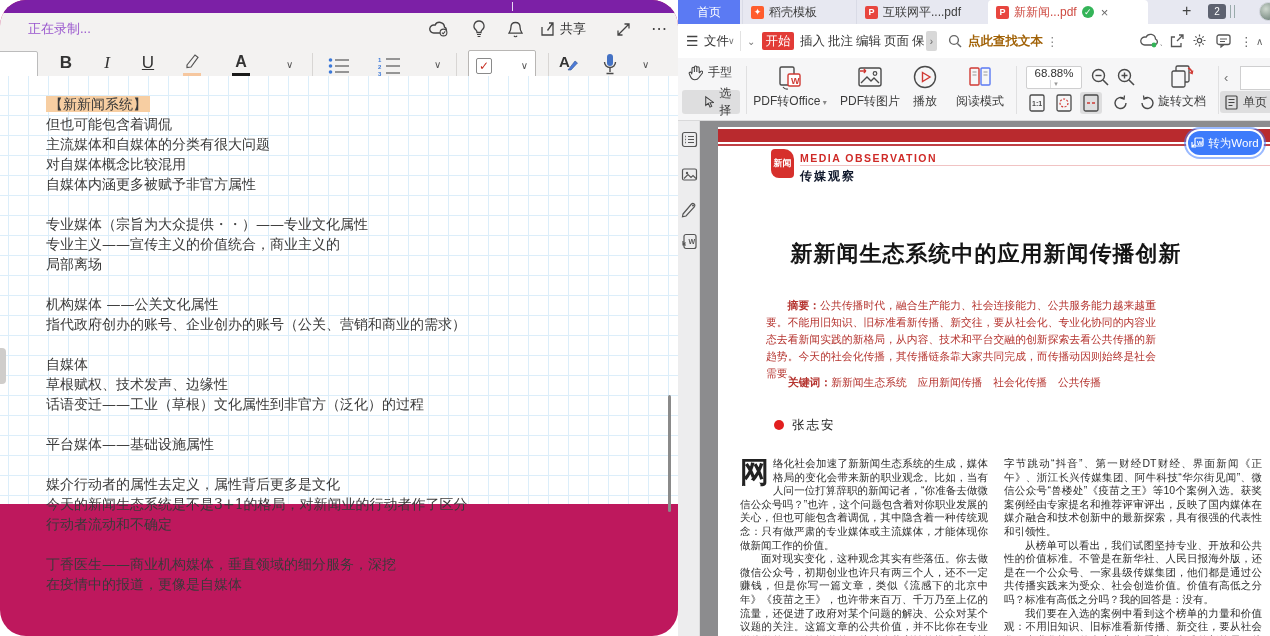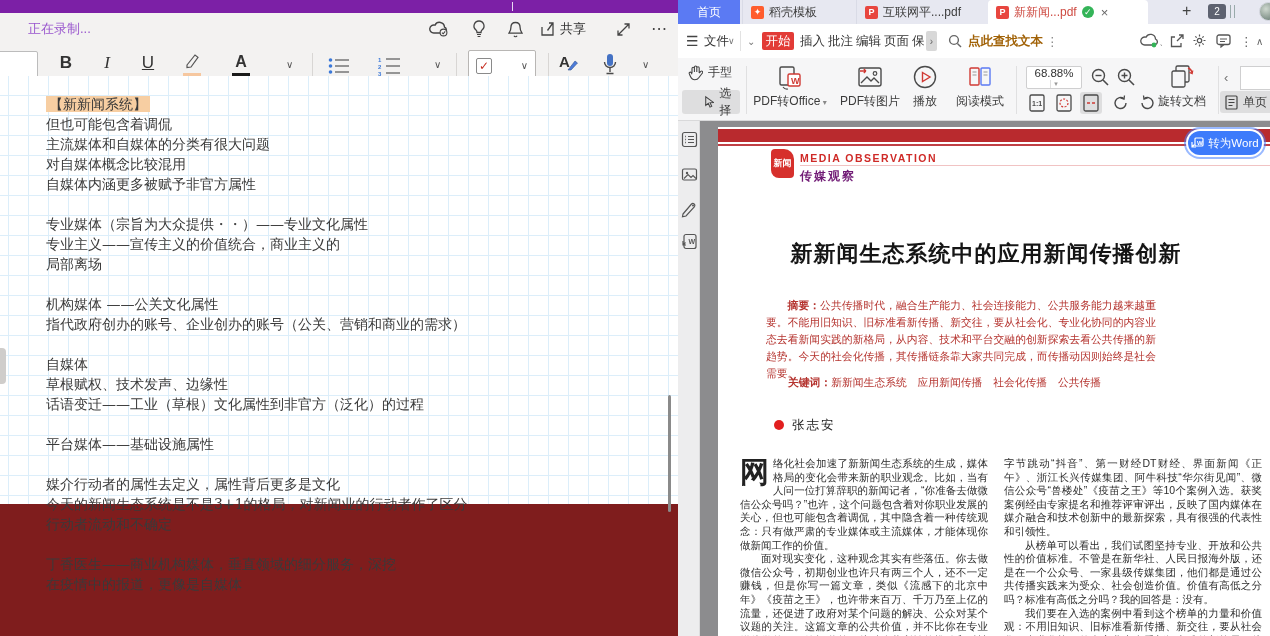--- a/index.html
+++ b/index.html
@@ -1,21 +1,21 @@
 <!DOCTYPE html>
 <html><head>
 <meta charset="utf-8">
 <style>
   html,body{margin:0;padding:0;background:#222;}
   *{box-sizing:border-box;font-family:"Liberation Sans","DejaVu Sans",sans-serif;}
   #screen{position:relative;width:1270px;height:636px;overflow:hidden;background:#fff;}
   .abs{position:absolute;}
 
   
-  #note-app{left:0;top:0;width:678px;height:636px;background:#7f1d1d;overflow:hidden;}
+  #note-app{left:0;top:0;width:678px;height:636px;background:#be185d;overflow:hidden;border-radius:26px;}
   #note-titlebar{left:0;top:0;width:678px;height:13px;background:#7C20A6;}
   #nt-caret{left:512px;top:2px;width:1px;height:9px;background:#e9d9f2;}
   #note-ribbon1{left:0;top:13px;width:678px;height:32px;background:#F3F2F1;}
   .rec{left:28px;top:7px;color:#9a57ce;font-size:13px;}
   .r1icon{top:4px;width:26px;height:24px;display:flex;align-items:center;justify-content:center;color:#444;}
   .r1icon svg{display:block;}
   .share-wrap{top:4px;height:24px;display:flex;align-items:center;gap:4px;color:#333;font-size:13px;}
   .glyph{font-size:16px;color:#444;line-height:1;}
   #note-ribbon2{left:0;top:45px;width:678px;height:43px;background:#F3F2F1;border-bottom:1px solid #DDDBD9;}
   .fontbox{left:-8px;top:6px;width:46px;height:29px;background:#fff;border:1px solid #bcbcbc;border-radius:2px;}
@@ -66,21 +66,21 @@
   #docarea{left:0;top:121px;width:592px;height:515px;background:#8C8C8E;}
   #pdf-sidebar{left:0;top:0;width:22px;height:515px;background:#EDEDEE;border-right:1px solid #dcdcdd;}
   .sbicon{left:3px;width:17px;height:17px;color:#555;}
   #page{left:40px;top:6px;width:552px;height:509px;background:#fff;overflow:hidden;}
   .band1{left:0;top:2px;width:552px;height:13px;background:#B92A2E;}
   .band2{left:0;top:17px;width:552px;height:2px;background:#C04045;}
   #convert-btn{left:470px;top:4px;width:74px;height:24px;background:#3D7BFB;border-radius:12px;color:#fff;font-size:11.5px;display:flex;align-items:center;justify-content:center;gap:4px;box-shadow:0 0 0 2px #fff,0 0 0 4px rgba(70,128,255,.55);}
   .seal{left:53px;top:22px;width:23px;height:29px;background:#D6302C;border-radius:4px 10px 4px 8px;color:#fff;display:flex;flex-direction:column;align-items:center;justify-content:center;font-size:9px;line-height:9px;font-weight:bold;}
   .logo-en{left:82px;top:25px;font-size:10.5px;font-weight:bold;color:#CF2A27;letter-spacing:1.5px;}
   .pinkline{left:82px;top:38px;width:470px;height:1px;background:#F1C3C3;}
-  .logo-cn{left:82px;top:41px;font-size:12px;font-weight:900;color:#701a75;letter-spacing:2px;}
+  .logo-cn{left:82px;top:41px;font-size:12px;font-weight:900;color:#0f172a;letter-spacing:2px;}
   .pdf-title{left:46px;top:112px;width:444px;text-align:center;font-size:22px;font-weight:bold;color:#151515;letter-spacing:1px;}
   .abstract{left:48px;top:170px;width:390px;font-size:10.8px;line-height:16px;color:#B5342F;text-align:justify;text-indent:2em;font-family:"DejaVu Serif","Liberation Serif",serif;}
   .abstract b,.kw b{font-weight:bold;}
   .kw{left:70px;top:249px;width:380px;font-size:10.8px;color:#B5342F;font-family:"DejaVu Serif","Liberation Serif",serif;}
   .author-dot{left:56px;top:293px;width:10px;height:10px;border-radius:50%;background:#E21F1F;}
   .author-name{left:74px;top:290px;font-size:12.5px;color:#222;letter-spacing:2px;}
   .cols{top:330px;height:179px;overflow:hidden;font-family:"Liberation Serif","DejaVu Serif",serif;}
   .cols p{margin:0;font-size:10.5px;line-height:13.6px;color:#2d2d2d;text-align:justify;text-indent:2em;}
   .cols p.noindent{text-indent:0;}
   .dropcap{float:left;font-size:29px;line-height:29px;font-weight:bold;margin:1px 4px 0 0;color:#222;}

